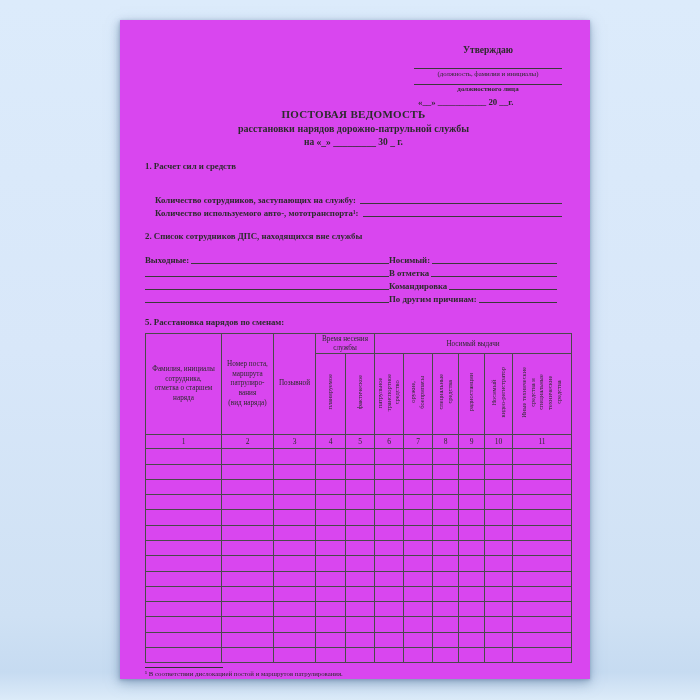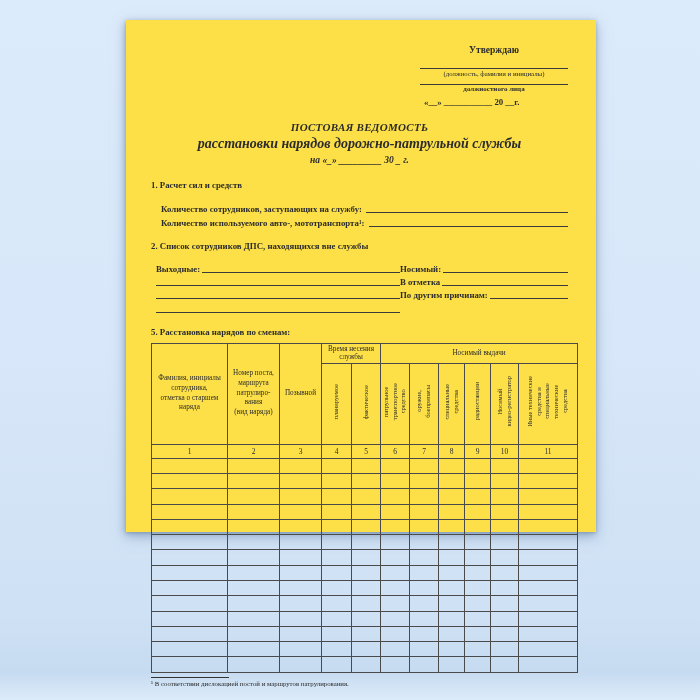--- a/index.html
+++ b/index.html
@@ -3,45 +3,45 @@
 <meta charset="utf-8">
 <style>
   html,body{margin:0;padding:0;}
   body{
     width:700px;height:700px;position:relative;overflow:hidden;
     background:linear-gradient(180deg,#dcebfb 0%,#d8e7f9 50%,#cfe1f4 88%,#c6dbf1 96%,#dcebf9 100%);
     font-family:"Liberation Serif","DejaVu Serif",serif;color:#2b2b2b;
     -webkit-font-smoothing:antialiased;
   }
   .paper{
-    position:absolute;left:126px;top:20px;width:470px;height:512px;
-    background:#fde047;box-sizing:border-box;padding:25px 18px 0 25px;
+    position:absolute;left:120px;top:20px;width:470px;height:659px;
+    background:#d946ef;box-sizing:border-box;padding:25px 18px 0 25px;
     box-shadow:0 4px 12px rgba(100,130,165,.55),0 1px 3px rgba(70,100,130,.35),-2px 2px 6px rgba(120,150,180,.25);
   }
   .content{padding-right:10px;}
   
   .approval{width:148px;margin-left:auto;text-align:center;}
   .approval .t{font-weight:bold;font-size:9.5px;margin-bottom:13px;}
   .sig-line{border-bottom:1px solid #3a3a3a;height:0;}
   .cap{font-size:6.8px;line-height:1.4;margin-bottom:5px;}
   .cap2{font-size:7px;font-weight:bold;line-height:1.4;}
   .approval .date{font-size:8.8px;font-weight:bold;margin-top:3px;text-align:left;padding-left:4px;}
   
-  .title{text-align:center;font-weight:bold;margin-top:13px;line-height:1.35;font-style:italic;}
+  .title{text-align:center;font-weight:bold;margin-top:0;line-height:1.35;}
   .title .l1{font-size:11px;letter-spacing:.3px;}
-  .title .l2{font-size:14px;}
+  .title .l2{font-size:10px;}
   .title .l3{font-size:9.5px;}
   .sec-heading{text-align:left;font-size:8.8px;font-weight:bold;margin-top:13px;}
   
-  .fields{margin-top:11px;}
+  .fields{margin-top:20px;}
   .frow{display:flex;align-items:flex-end;height:13.5px;margin-left:10px;font-size:8.8px;font-weight:bold;}
   .frow .lbl{white-space:nowrap;padding-right:4px;}
   .uline{flex:1;border-bottom:1px solid #3a3a3a;margin-bottom:1px;min-width:10px;}
   
-  .cols{display:flex;justify-content:flex-end;margin-top:10px;}
+  .cols{display:flex;justify-content:flex-start;margin-top:10px;}
   .lcol{width:244px;}
   .rcol{width:168px;}
   .srow{display:flex;align-items:flex-end;height:13.2px;font-size:8.8px;font-weight:bold;}
   .srow .lbl{white-space:nowrap;padding-right:2px;}
   
   table{border-collapse:collapse;width:100%;table-layout:fixed;margin-top:6px;border:1.5px solid #333;}
   th,td{border:1px solid #4a4a4a;padding:0;font-weight:normal;text-align:center;vertical-align:middle;}
   .hcell{font-size:7.2px;line-height:1.35;white-space:pre-line;padding:2px 1px;}
   .gcell{font-size:7.2px;line-height:1.15;white-space:pre-line;padding:1px 0;height:17px;}
   .rot-row th{height:76px;padding:2px 0;}
@@ -105,20 +105,24 @@
           <span class="uline"></span>
         </div>
       </div>
       <div class="rcol">
         <div class="srow">
           <span class="lbl">Носимый:</span>
           <span class="uline"></span>
         </div>
         <div class="srow">
           <span class="lbl">В отметка</span>
+          <span class="uline"></span>
+        </div>
+        <div class="srow">
+          <span class="lbl">Командировка</span>
           <span class="uline"></span>
         </div>
         <div class="srow">
           <span class="lbl">По другим причинам:</span>
           <span class="uline"></span>
         </div>
       </div>
     </div>
 
     <div class="sec-heading">5. Расстановка нарядов по сменам:</div>

